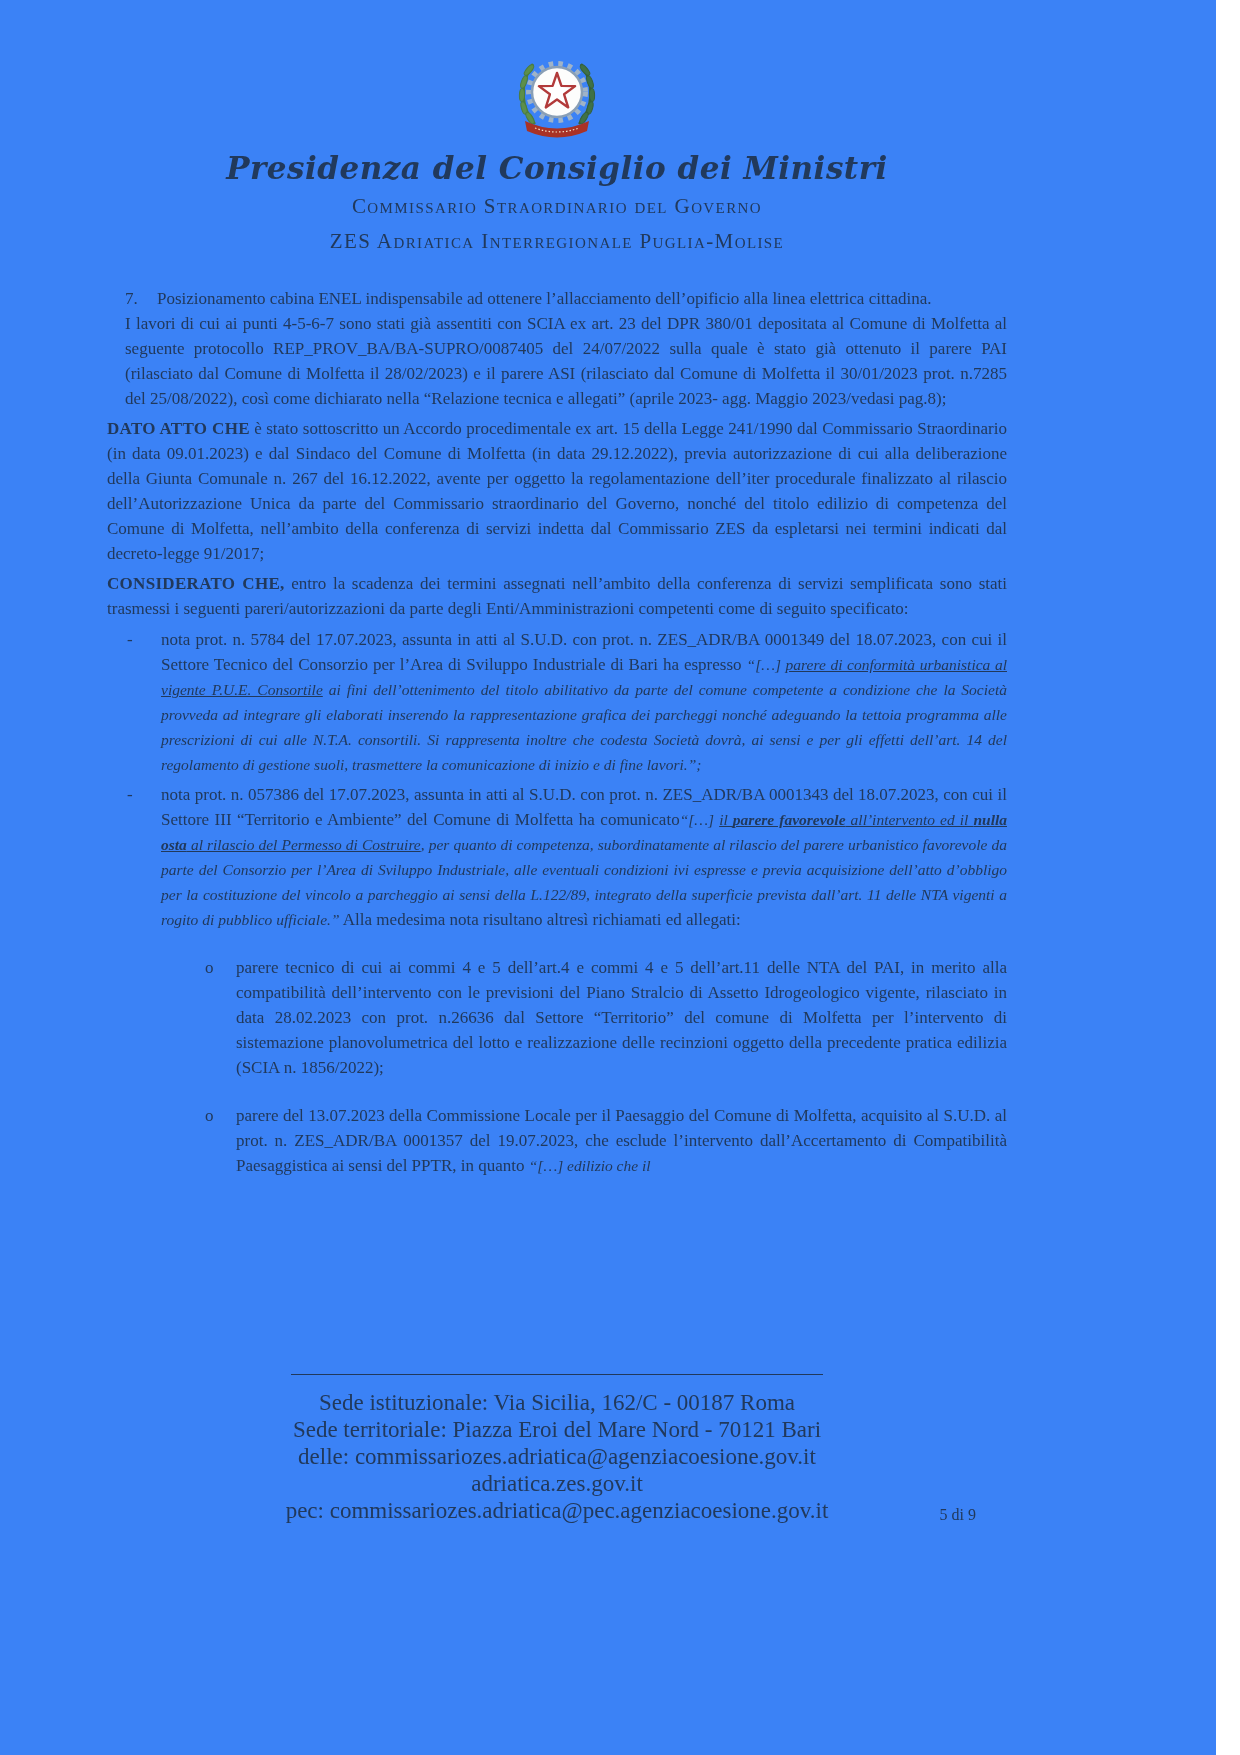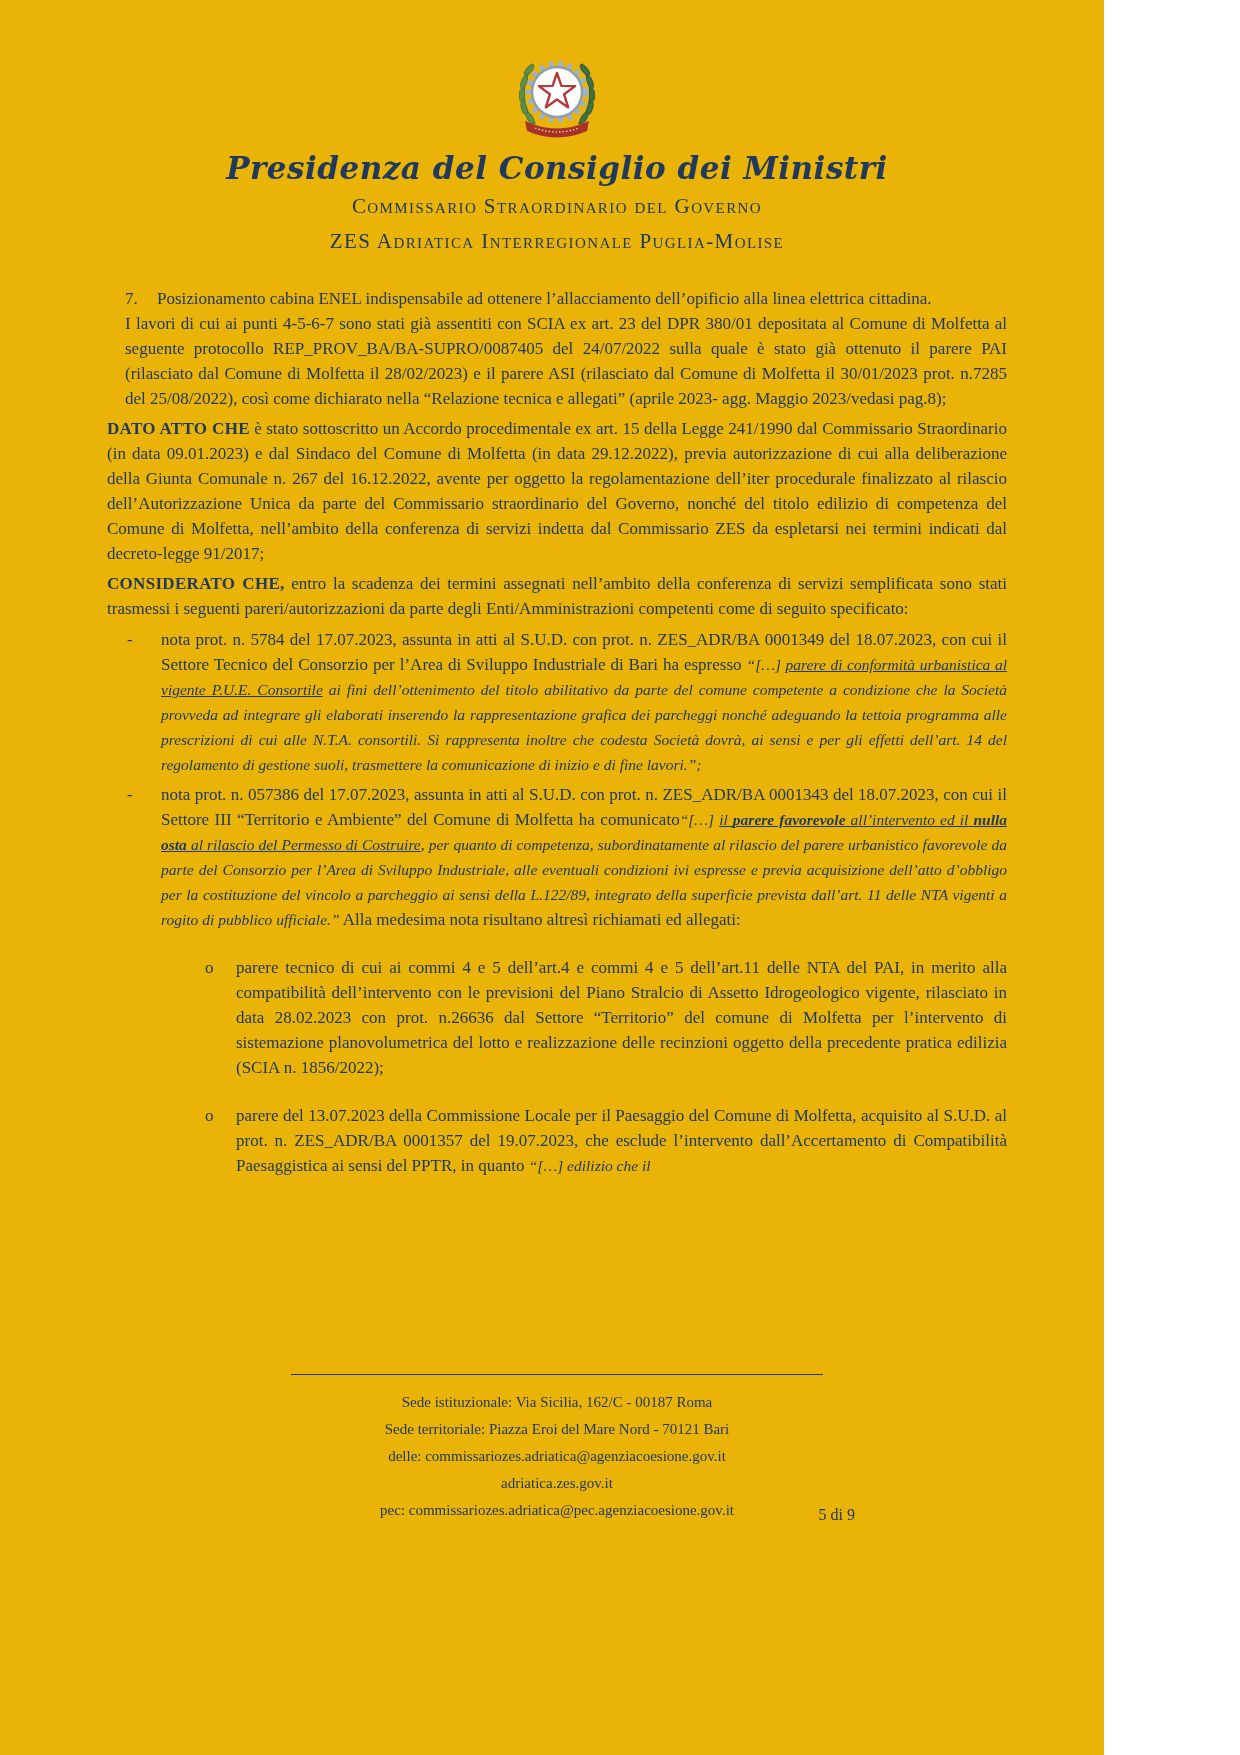--- a/index.html
+++ b/index.html
@@ -1,20 +1,20 @@
 <!DOCTYPE html>
 <html><head>
 <meta charset="utf-8">
 <style>
   * { margin:0; padding:0; box-sizing:border-box; }
   html, body { background:#ffffff; }
   .page {
     position:relative;
-    width:1104px; height:1755px;
-    background:#eab308;
+    width:1216px; height:1755px;
+    background:#3b82f6;
     font-family:"Liberation Serif", serif;
     color:#21395c;
     overflow:hidden;
   }
   .content { position:absolute; left:107px; top:0; width:900px; }
   .doc-header { text-align:center; padding-top:48px; }
   .emblem { display:block; margin:0 auto; }
   .org-title {
     font-family:"DejaVu Serif", serif;
     font-style:italic; font-weight:bold;
@@ -39,24 +39,24 @@
   .dash-item .marker { flex:0 0 34px; }
   .dash-item .itext { flex:1; }
   .sub-item { display:flex; padding-left:98px; margin-top:23px; }
   .sub-item .marker { flex:0 0 31px; }
   .sub-item .itext { flex:1; }
   .q { font-style:italic; font-size:15.5px; }
   .u { text-decoration:underline; }
   .bq { font-weight:bold; }
   .doc-footer {
     position:absolute; left:107px; width:900px; top:1374px;
-    text-align:center; font-size:15px; line-height:27px;
+    text-align:center; font-size:23px; line-height:27px;
   }
   .rule { width:532px; margin:0 auto 14px auto; border-top:1.5px solid #21395c; }
-  .page-num { position:absolute; right:249px; top:1506px; font-size:16px; }
+  .page-num { position:absolute; right:240px; top:1506px; font-size:16px; }
 </style>
 </head>
 <body>
 
 <div class="page">
   <div class="content">
 
     <div class="doc-header">
       <svg class="emblem" width="96" height="92" viewBox="0 0 96 92">
 

